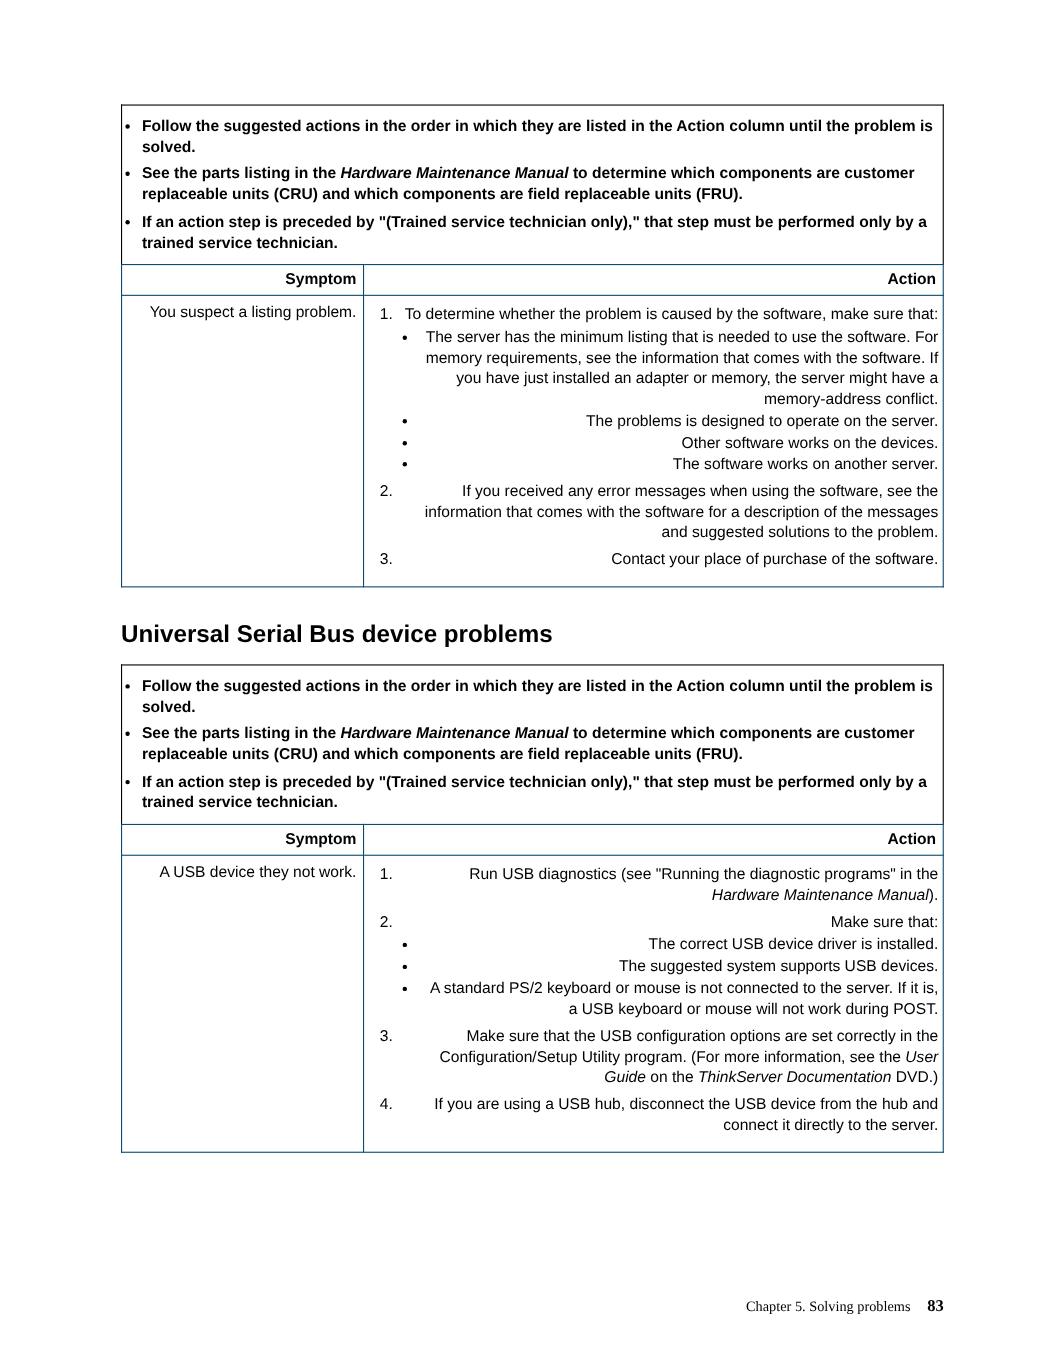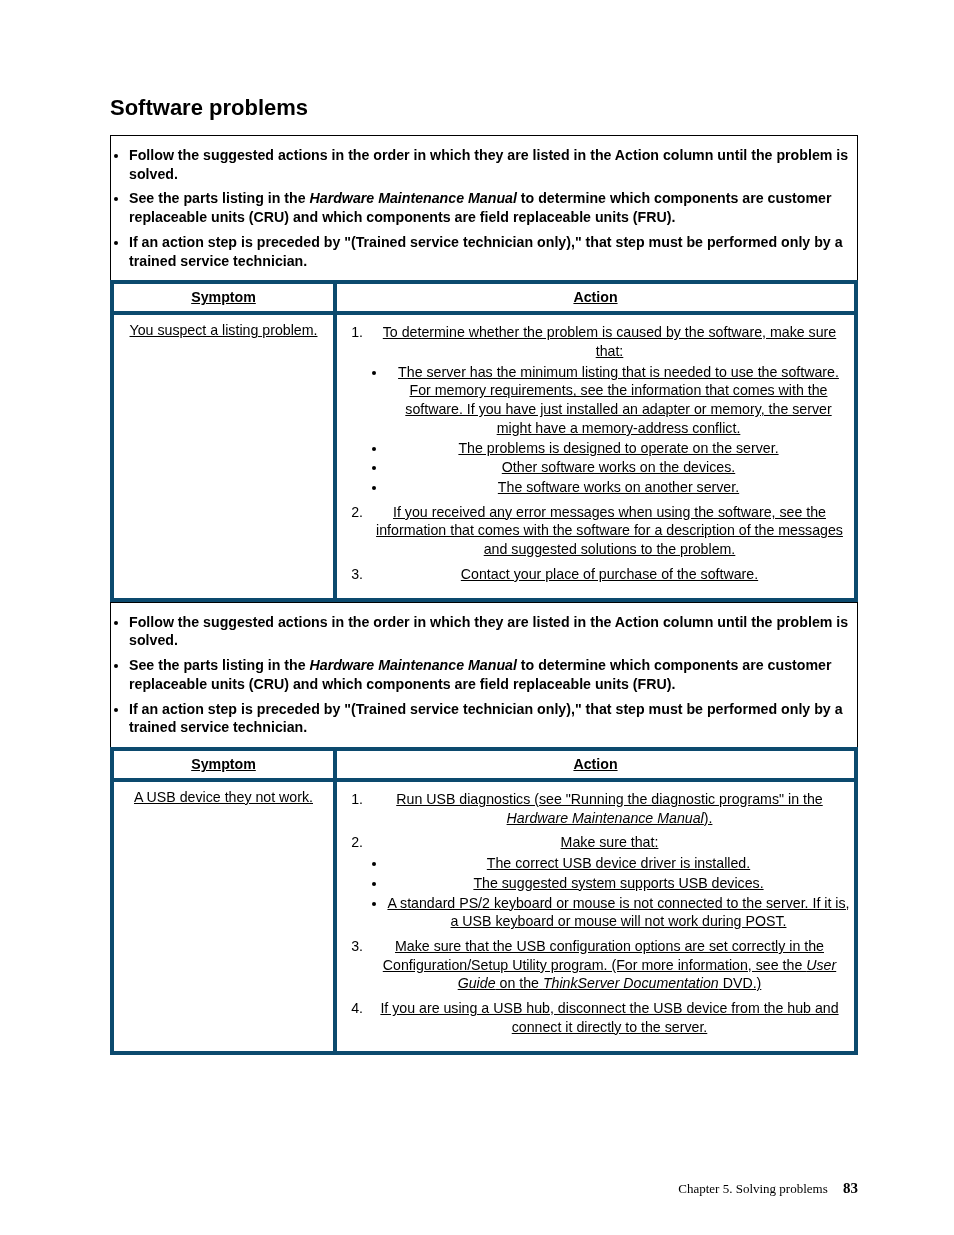--- a/index.html
+++ b/index.html
@@ -42,24 +42,23 @@
     margin: 6px 0;
   }
   ul.intro li .it { font-style: italic; font-weight: bold; }
   table.trouble {
     border-collapse: collapse;
     width: 100%;
     font-size: 14.2px;
     line-height: 1.32;
   }
   table.trouble th, table.trouble td {
-    border: 4px solid #0c4a6e;
+    border: 1px solid #0c4a6e;
     vertical-align: top;
-    text-align: center;
-    text-decoration: underline;
+    text-align: right;
   }
   table.trouble th {
     font-weight: bold;
     padding: 4px 6px;
   }
   table.trouble td.symptom {
     width: 207px;
     padding: 6px 6px 6px 6px;
   }
   table.trouble td.action {
@@ -93,21 +92,20 @@
     font-weight: bold;
     font-size: 15px;
     margin-left: 12px;
   }
 </style>
 </head>
 <body>
 
 <div class="page">
 
-  <h2 class="section">Software problems</h2>
 
   <div class="intro-box">
     <ul class="intro">
       <li>Follow the suggested actions in the order in which they are listed in the Action column until the problem is solved.</li>
       <li>
         <span>See the parts listing in the </span><span class="it">Hardware Maintenance Manual</span><span> to determine which components are customer replaceable units (CRU) and which components are field replaceable units (FRU).</span>
       </li>
       <li>If an action step is preceded by "(Trained service technician only)," that step must be performed only by a trained service technician.</li>
     </ul>
   </div>
@@ -132,20 +130,21 @@
             </ul>
           </li>
           <li>If you received any error messages when using the software, see the information that comes with the software for a description of the messages and suggested solutions to the problem.</li>
           <li>Contact your place of purchase of the software.</li>
         </ol>
       </td>
     </tr>
   </tbody>
     </table>
 
+  <h2 class="section second">Universal Serial Bus device problems</h2>
 
   <div class="intro-box">
     <ul class="intro">
       <li>Follow the suggested actions in the order in which they are listed in the Action column until the problem is solved.</li>
       <li>
         <span>See the parts listing in the </span><span class="it">Hardware Maintenance Manual</span><span> to determine which components are customer replaceable units (CRU) and which components are field replaceable units (FRU).</span>
       </li>
       <li>If an action step is preceded by "(Trained service technician only)," that step must be performed only by a trained service technician.</li>
     </ul>
   </div>

